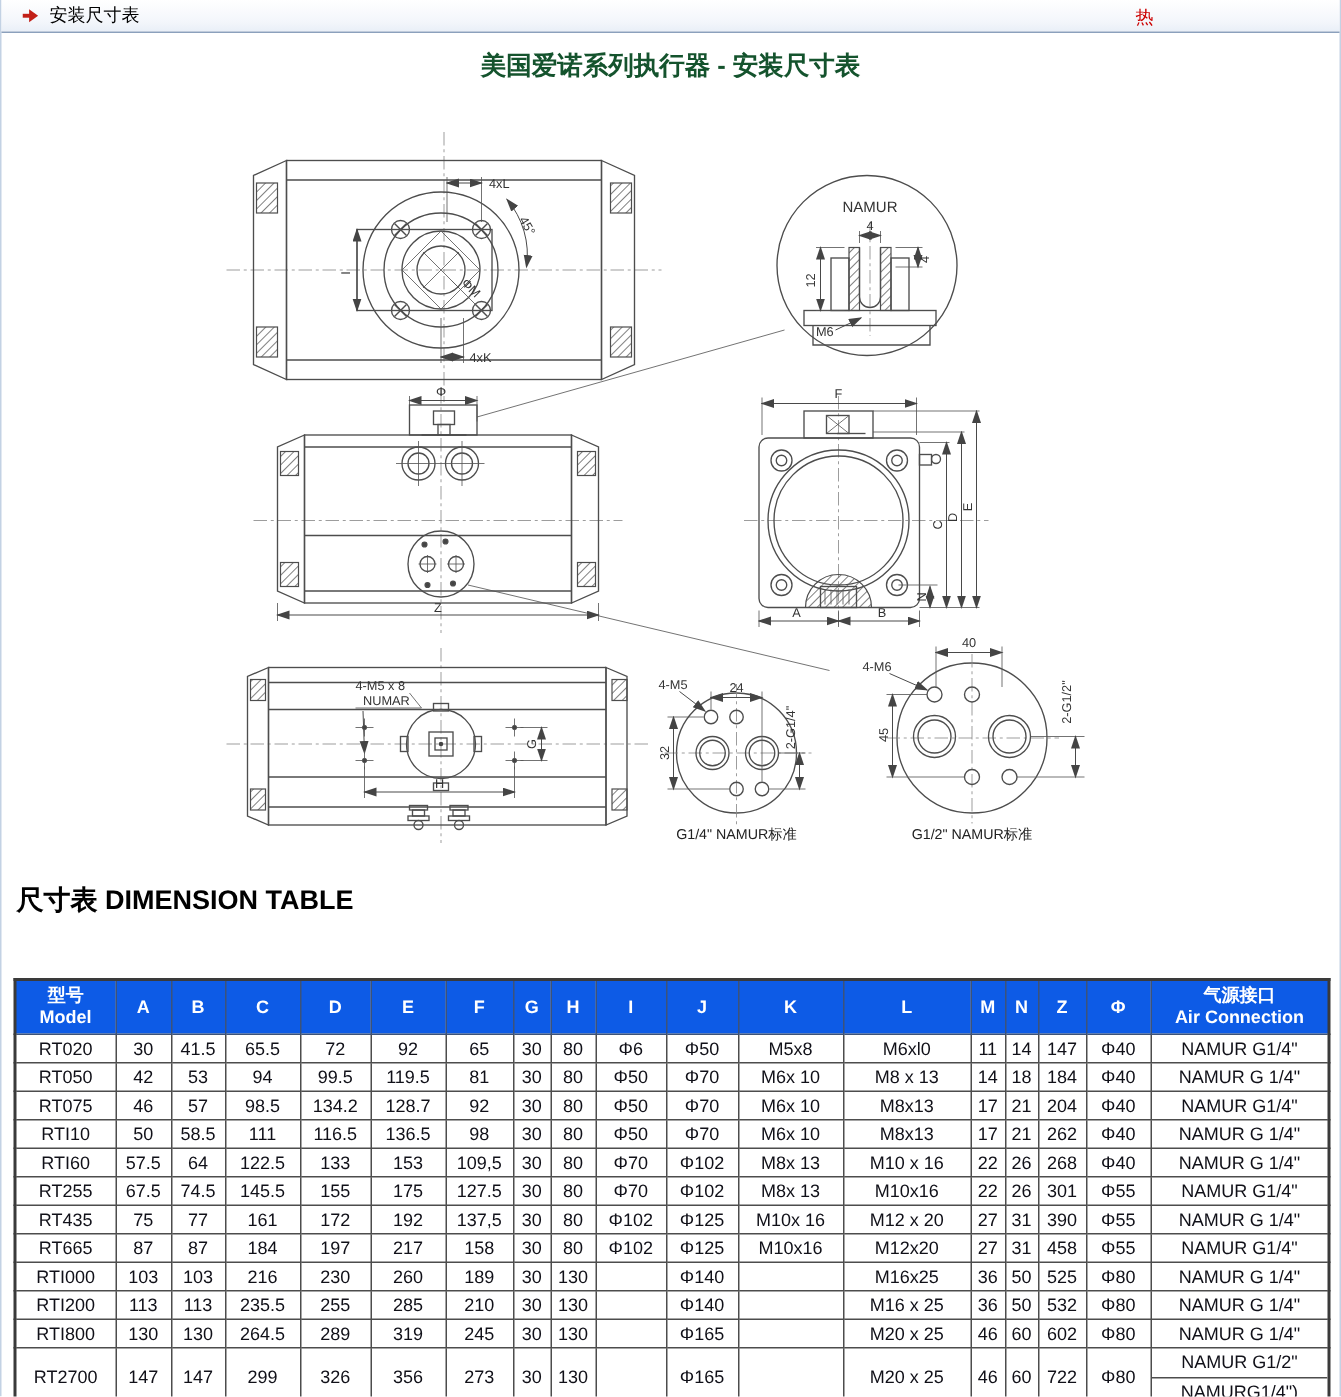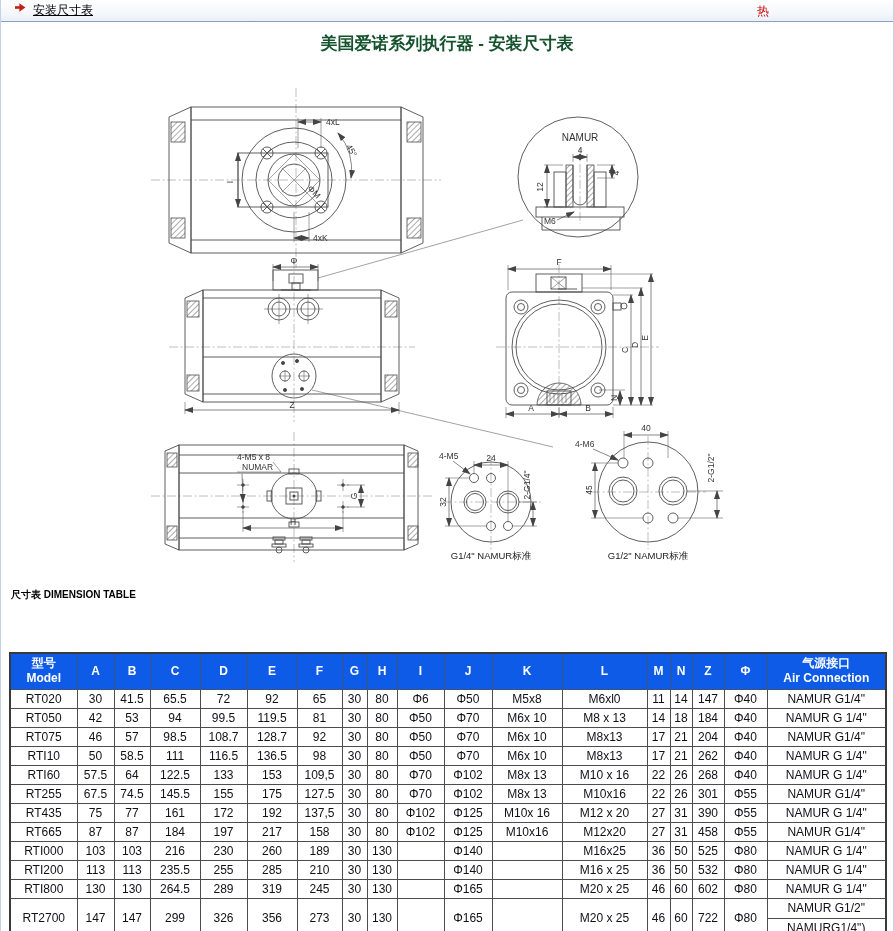--- a/index.html
+++ b/index.html
@@ -16,34 +16,34 @@
     width:894px;height:931px;overflow:hidden;background:#fff;
     font-family:"Liberation Sans",sans-serif;color:#111;
   }
   .frame{position:relative;width:894px;height:931px;border-left:1px solid var(--frame);border-right:1px solid var(--frame);}
   .topbar{
     position:absolute;top:0;left:0;right:0;height:22px;
     background:linear-gradient(#ffffff,#f3f6fb 70%,#e9eff7);
     border-bottom:1px solid #8ba0bc;
     display:flex;align-items:center;font-size:12px;color:#000;
   }
-  .topbar .crumb{margin-left:14px;display:flex;gap:7px;text-decoration:underline;}
+  .topbar .crumb{margin-left:14px;display:flex;align-items:center;gap:7px;}
   .hot{position:absolute;left:756px;top:3px;color:var(--hot);font-size:12px;}
   .page-title{position:absolute;top:32px;left:0;width:100%;text-align:center;font-size:17px;font-weight:bold;color:#14532d;}
   svg.drawing{position:absolute;top:60px;left:0;}
   svg text{font-family:"Liberation Sans",sans-serif;fill:#333;font-size:8.5px;}
   svg .cap{font-size:9.5px;fill:#222;}
   svg .big{font-size:10px;}
   .s{stroke:var(--draw);stroke-width:0.9;fill:none;}
   .thin{stroke:#555;stroke-width:0.55;fill:none;}
   .cl{stroke:#888;stroke-width:0.55;fill:none;stroke-dasharray:9 2.5 2 2.5;}
   .dim{stroke:#444;stroke-width:0.65;fill:none;marker-start:url(#ma);marker-end:url(#ma);}
   .ld{stroke:#444;stroke-width:0.65;fill:none;marker-end:url(#ma);}
   .hfill{fill:url(#hatch);stroke:var(--draw);stroke-width:0.8;}
-  .section-title{position:absolute;top:588px;left:10px;font-size:10px;font-weight:bold;color:#000;}
+  .section-title{position:absolute;top:588px;left:10px;font-size:18px;font-weight:bold;color:#000;}
   table.dim-table{
     position:absolute;top:652px;left:8px;width:877px;
     border-collapse:collapse;table-layout:fixed;font-size:12px;
     border:2px solid #3a3a3a;
   }
   .dim-table th{
     background:var(--header-bg);color:#fff;font-weight:bold;
     border:1px solid var(--header-border);padding:0;height:36px;line-height:1.25;
   }
   .dim-table th .en{font-weight:bold;}
@@ -482,21 +482,21 @@
           <td>18</td>
           <td>184</td>
           <td>Φ40</td>
           <td>NAMUR G 1/4"</td>
         </tr>
         <tr>
           <td>RT075</td>
           <td>46</td>
           <td>57</td>
           <td>98.5</td>
-          <td>108.7</td>
+          <td>134.2</td>
           <td>128.7</td>
           <td>92</td>
           <td>30</td>
           <td>80</td>
           <td>Φ50</td>
           <td>Φ70</td>
           <td>M6x 10</td>
           <td>M8x13</td>
           <td>17</td>
           <td>21</td>

